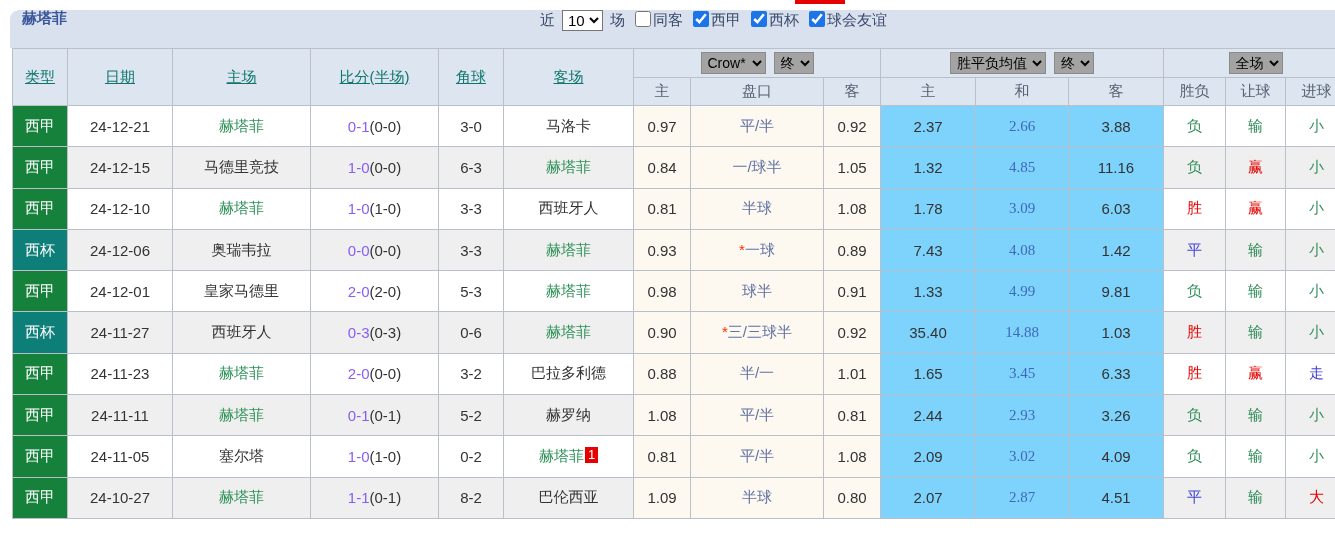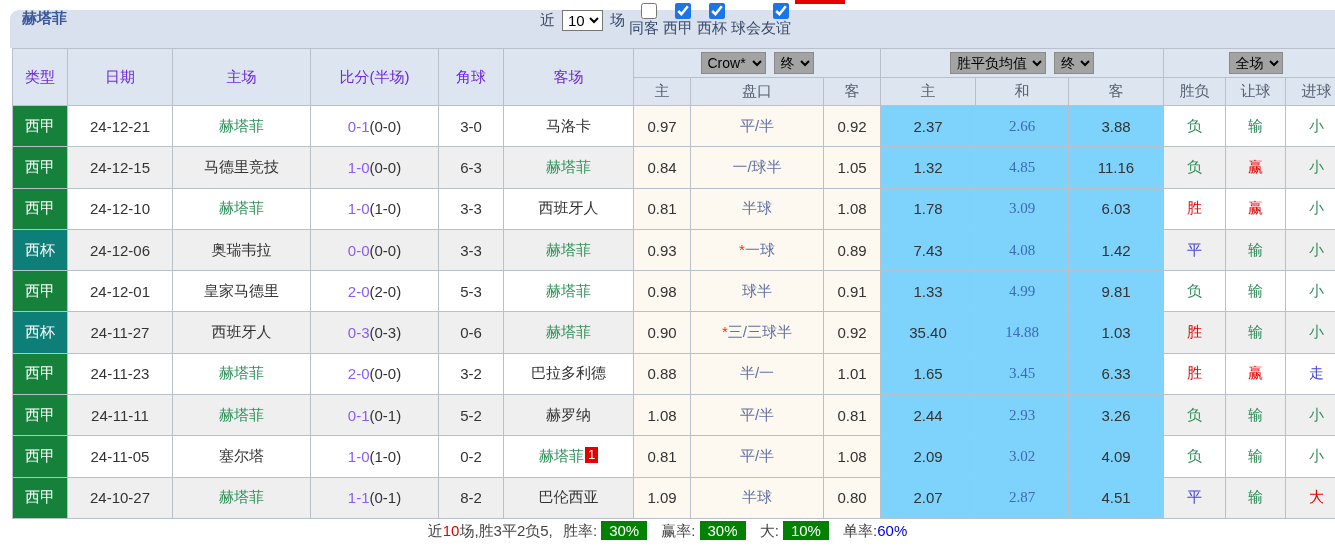--- a/index.html
+++ b/index.html
@@ -9,29 +9,29 @@
 
   .top-red-bar { position:absolute; left:795px; top:0; width:50px; height:4px; background:#e60000; }
 
   .panel-titlebar { position:absolute; left:10px; top:10px; width:1325px; height:38px;
     background:#d8e1ed; border-top-left-radius:9px; }
   .page-title { position:absolute; left:22px; top:9px; font-size:15px; font-weight:bold; color:#39569b; }
   .controls { position:absolute; left:540px; top:7px; height:26px; display:flex; align-items:center;
     font-size:15px; color:#3a4a6b; gap:4px; white-space:nowrap; }
   .controls select { font-size:15px; padding:0 1px; margin:0 3px; border:1px solid #767676; background:#fff; }
   .controls input[type=checkbox]{ width:16px; height:16px; accent-color:#1b74e8; margin:0 2px 0 6px; vertical-align:middle; }
-  .filter-group { display:flex; align-items:flex-end;flex-direction:column; }
+  .filter-group { display:flex; align-items:flex-start; }
 
   table.match { position:absolute; left:12px; top:48px; border-collapse:collapse; table-layout:fixed; width:1335px;
     font-size:15px; color:#333; }
   table.match td, table.match th { border:1px solid #b9c0c9; text-align:center; vertical-align:middle;
     overflow:hidden; white-space:nowrap; font-weight:normal; }
   tr.grp-row th { height:29px; background:#dde6f0; }
   tr.sub-row th { height:28px; background:#dde6f0; color:#556070; }
-  th.left-head { background:#dde6f0; color:#6d28d9; }
+  th.left-head { background:#dde6f0; color:#0f766e;text-decoration:underline; }
   .grp-cell { background:#dde6f0; }
   .grp-flex { display:flex; justify-content:center; align-items:center; gap:8px; }
   .grp-flex select { font-size:14px; border:1px solid #8a8a8a; background:#a3a3a3; padding:1px 2px; border-radius:0; }
 
   tr.data-row td { height:41.3px; background:#fff; }
   tr.data-row.alt td { background:#efefef; }
   tr.data-row td.ah { background:#fdf8f0;text-align:center; }
   tr.data-row td.avg { background:#7dd3fc; }
 
   td.league { color:#fff; }
@@ -313,21 +313,14 @@
       <td class="avg">2.07</td>
       <td class="avg avg-draw">2.87</td>
       <td class="avg">4.51</td>
       <td class="res-draw">平</td>
       <td class="res-lose">输</td>
       <td class="res-win">大</td>
     </tr>
       </tbody>
   </table>
 
-  <div class="footer-line">
-    <span>近</span><span class="num-red">10</span><span>场,胜3平2负5,</span>
-    <span class="footer-seg">胜率:</span><span class="rate-badge">30%</span>
-    <span class="footer-seg">赢率:</span><span class="rate-badge">30%</span>
-    <span class="footer-seg">大:</span><span class="rate-badge">10%</span>
-    <span class="footer-seg">单率:</span><span class="single-rate">60%</span>
-  </div>
 
 </div>
 
 </body></html>

